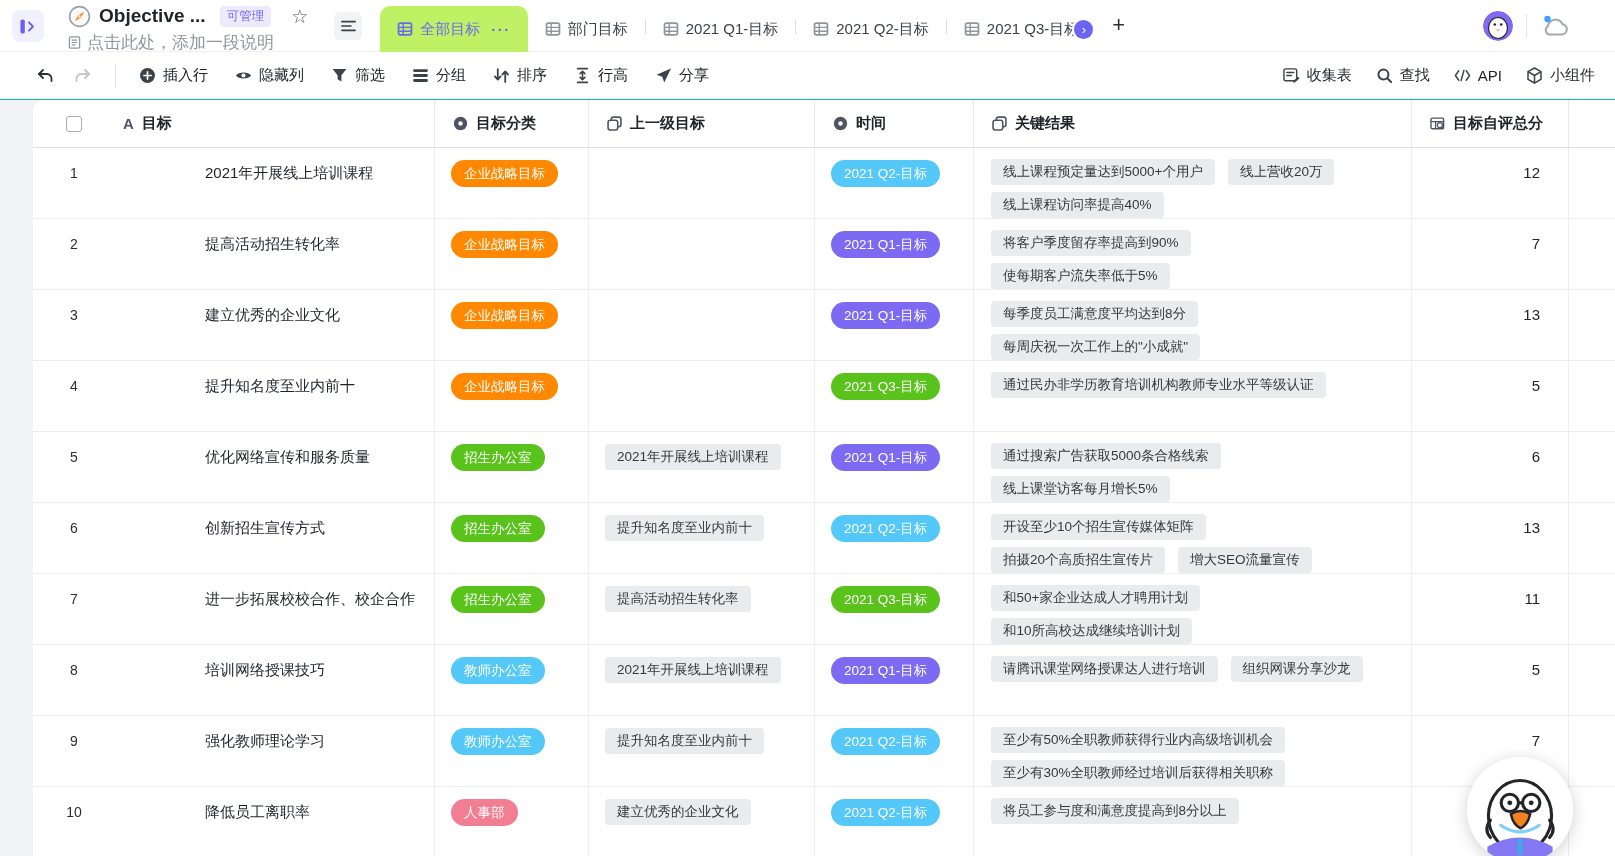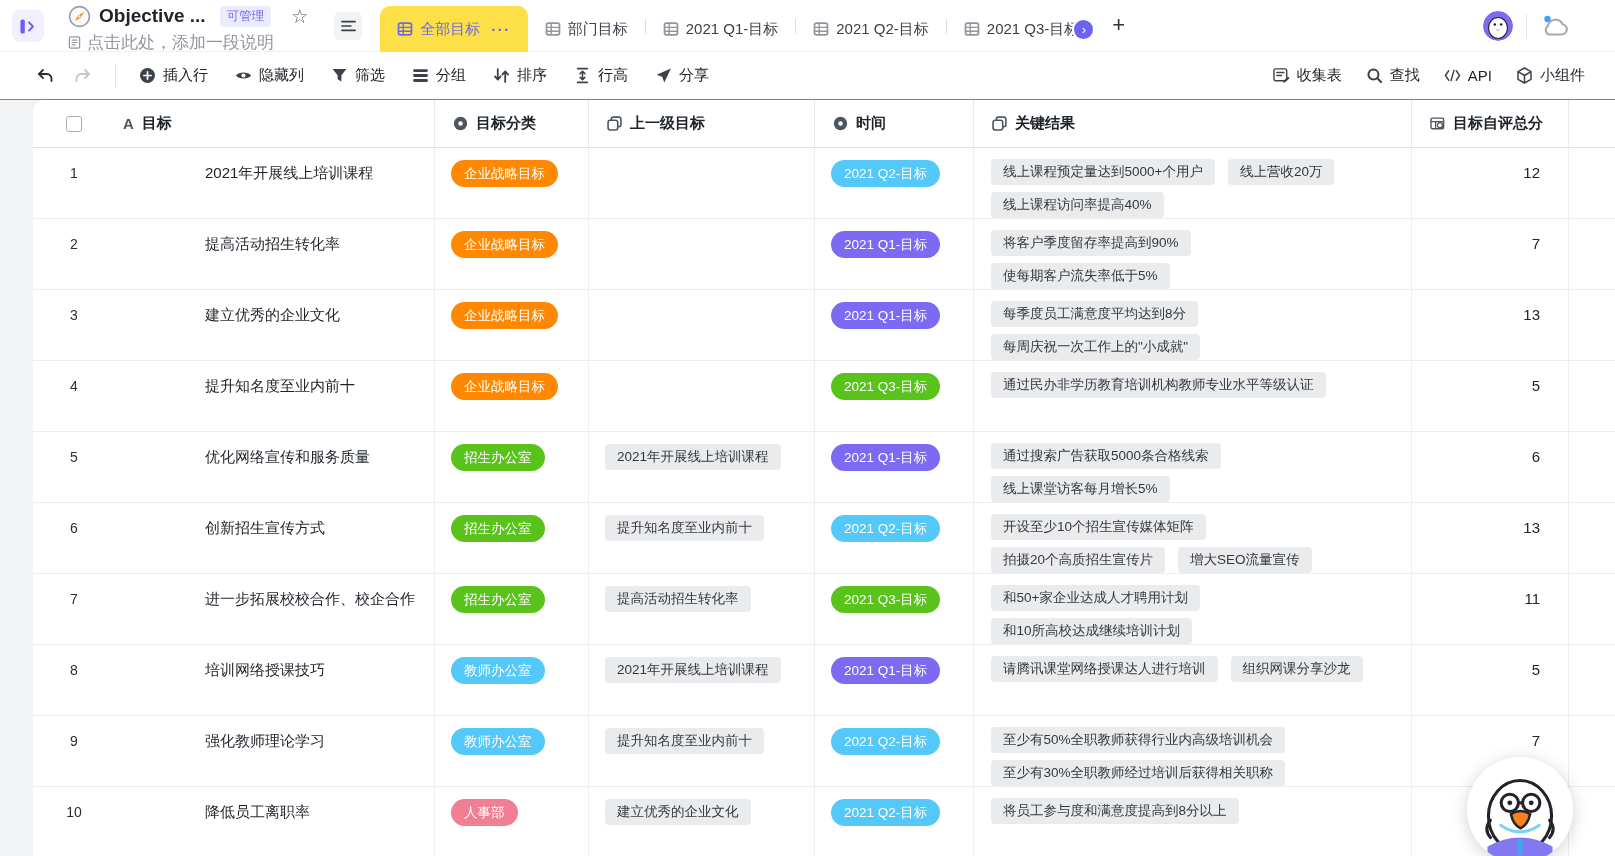--- a/index.html
+++ b/index.html
@@ -17,41 +17,41 @@
   .star-btn { font-size:19px; color:#51565D; margin-left:12px; cursor:pointer; }
   .desc-row { display:flex; align-items:center; gap:6px; font-size:17px; color:#9196A1; margin-top:1px; cursor:pointer; }
   .menu-btn { width:28px; height:28px; background:#F2F3F5; border-radius:6px; margin:12px 0 0 26px;
               display:flex; align-items:center; justify-content:center; cursor:pointer; flex:none; }
 
   .tabs { display:flex; align-items:flex-end; margin-left:18px; height:52px; flex:none; }
   .tab { height:46px; display:flex; align-items:center; gap:7px; padding:0 17px; font-size:15px; color:#3C4149;
          position:relative; cursor:pointer; white-space:nowrap; }
   .tab .tico { display:flex; color:#8F959E; }
   .tab .tico svg { width:16px; height:16px; }
-  .tab.active { background:#fde047; border-radius:10px 10px 0 0; color:#6D68F0; font-weight:500; }
+  .tab.active { background:#bef264; border-radius:10px 10px 0 0; color:#6D68F0; font-weight:500; }
   .tab.active .tico { color:#6D68F0; }
   .tmore { color:#6D68F0; letter-spacing:1.5px; font-size:15px; font-weight:700; margin-left:4px; cursor:pointer; }
   .tbadge { position:absolute; right:3px; top:14px; width:19px; height:19px; border-radius:50%;
             background:#6D63F2; color:#fff; font-size:13px; display:flex; align-items:center; justify-content:center;
             box-shadow:0 0 0 2px #fff; }
   .tab-sep { width:1px; height:15px; background:#DCDEE2; align-self:center; }
   .tab-add { font-size:22px; color:#2F3338; margin:14px 0 0 16px; cursor:pointer; line-height:22px; }
 
   .topbar-right { margin-left:auto; display:flex; align-items:center; gap:13px; padding-right:44px; flex:none; }
   .avatar { width:30px; height:30px; border-radius:50%; overflow:hidden; cursor:pointer; }
   .vdiv { width:1px; height:24px; background:#E5E6E8; }
   .cloud-btn { display:flex; cursor:pointer; }
 
   
   .toolbar { height:48px; display:flex; align-items:center; padding-left:36px; border-bottom:1px solid #14b8a6; background:#fff; }
   .hist-btn { display:flex; cursor:pointer; }
   .hist-btn.undo { margin-right:20px; }
   .tdiv { width:1px; height:24px; background:#E3E5E8; margin:0 23px; }
   #tb-left { display:flex; gap:27px; }
-  #tb-right { display:flex; gap:24px; margin-left:auto; padding-right:30px; }
+  #tb-right { display:flex; gap:24px; margin-left:auto; padding-right:20px; }
   .tb-btn { display:flex; align-items:center; gap:7px; font-size:15px; color:#21242A; cursor:pointer; white-space:nowrap; }
   .tb-btn svg { width:17px; height:17px; }
 
   
   .table-wrap { position:absolute; top:100px; left:0; width:1615px; height:756px; background:#F2F3F5; overflow:hidden; }
   .grid { position:absolute; left:33px; top:0; width:1582px; height:756px; background:#fff;
           border-top-left-radius:12px; overflow:hidden; }
   .thead { display:flex; height:48px; border-bottom:1px solid #E0E2E5; background:#fff; }
   .th { display:flex; align-items:center; gap:8px; font-size:15px; font-weight:600; color:#20242B; padding-left:18px; }
   .th .hico { display:flex; }

